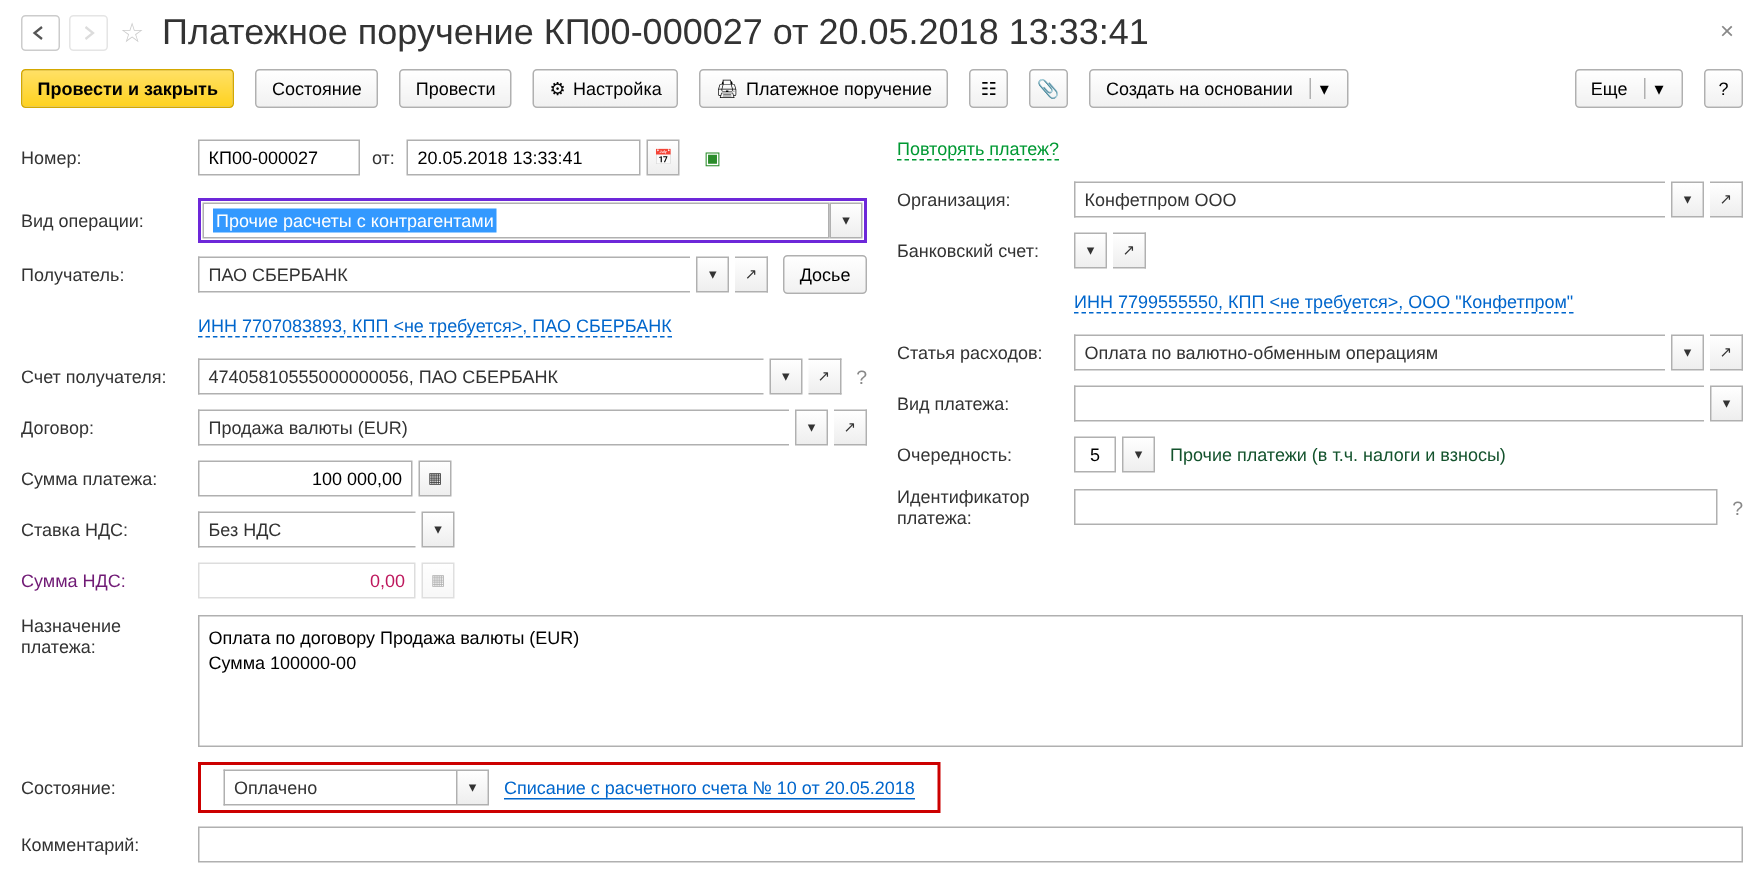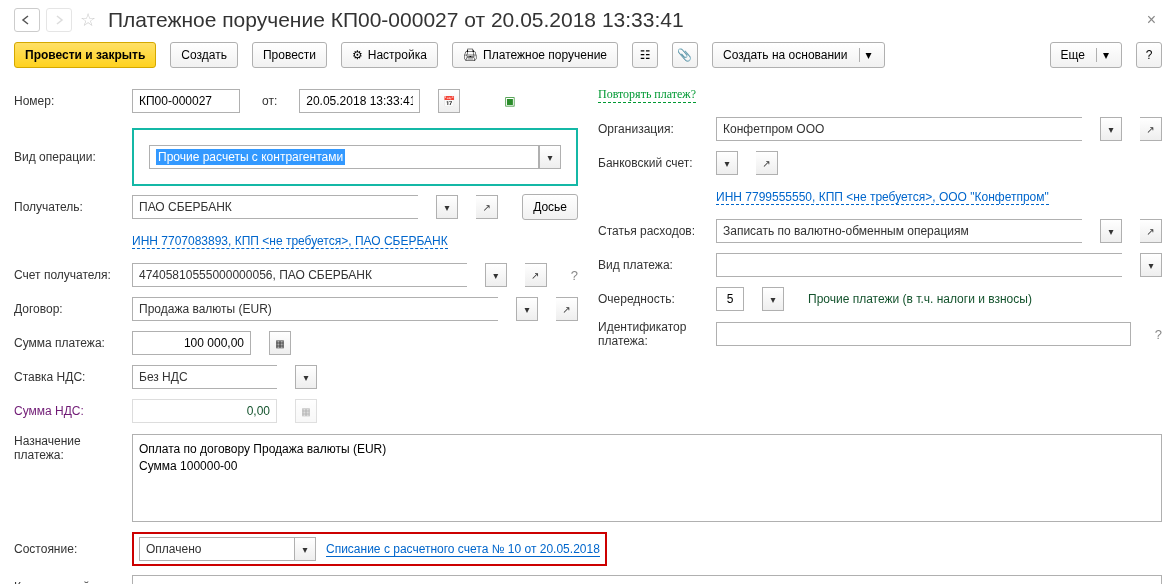--- a/index.html
+++ b/index.html
@@ -1,49 +1,49 @@
 <!DOCTYPE html>
 <html><head>
 <meta charset="utf-8">
 <style>
 * { box-sizing: border-box; margin: 0; padding: 0; }
 body { font-family: Arial, sans-serif; font-size: 12px; color: #333; background: #fff; padding: 8px 14px; }
 .header-row { display: flex; align-items: center; gap: 6px; margin-bottom: 10px; }
 .nav-btn { width: 26px; height: 24px; border: 1px solid #ccc; background: #fff; border-radius: 3px; display: flex; align-items: center; justify-content: center; cursor: pointer; }
 .nav-btn.disabled { opacity: 0.5; }
 .star-icon { width: 20px; height: 20px; display: flex; align-items: center; justify-content: center; color: #ccc; font-size: 18px; }
-.page-title { font-size: 21px; color: #333; margin-left: 4px; font-weight:normal; }
+.page-title { font-size: 24px; color: #333; margin-left: 4px; font-weight:normal; }
 .close-x { margin-left: auto; font-size: 16px; color: #888; cursor: pointer; padding: 0 6px; }
 .toolbar { display: flex; align-items: center; gap: 14px; margin-bottom: 14px; }
 .btn { height: 26px; padding: 0 10px; border: 1px solid #b0b0b0; background: linear-gradient(#fff,#f1f1f1); border-radius: 3px; cursor: pointer; font-size: 12px; display: inline-flex; align-items: center; gap: 5px; }
 .btn-primary { background: linear-gradient(#ffe066,#ffd21f); border-color: #d4a800; font-weight: bold; }
 .btn-dropdown { display: flex; }
 .btn-dropdown .arrow { border-left: 1px solid #b0b0b0; padding: 0 6px; margin-left: 6px; margin-right: -4px; display:flex; align-items:center; }
 .icon-sq { width: 26px; padding: 0; justify-content: center; }
 .spacer { flex: 1; }
 .columns { display: flex; gap: 20px; }
 .col { flex: 1; min-width: 0; }
 .form-row { display: flex; align-items: center; margin-bottom: 8px; min-height: 26px; }
 .form-row.top-align { align-items: flex-start; }
 .label { width: 118px; color: #333; padding-right: 6px; line-height: 1.2; }
 .label.disabled { color: #701a75; }
-.controls { display: flex; align-items: center; gap: 18px; flex: 1; min-width: 0; }
+.controls { display: flex; align-items: center; gap: 4px; flex: 1; min-width: 0; }
 .input { height: 24px; border: 1px solid #b0b0b0; padding: 0 6px; font-size: 12px; background: #fff; }
-.input.disabled { background: #fff; color: #14532d; border-color:#ddd; }
+.input.disabled { background: #fff; color: #be185d; border-color:#ddd; }
 .input.num { text-align: right; }
 .select-input { flex: 1; display: flex; align-items: center; height: 24px; border: 1px solid #b0b0b0; border-right: none; padding: 0 6px; background: #fff; white-space: nowrap; overflow: hidden; }
 .sq-btn { width: 22px; height: 24px; border: 1px solid #b0b0b0; background: linear-gradient(#fff,#eee); display: flex; align-items: center; justify-content: center; cursor: pointer; font-size: 10px; }
 .sq-btn + .sq-btn { border-left: none; }
 .select-input + .sq-btn { }
-.highlight-yellow { border: 2px solid #14b8a6; padding: 15px; }
+.highlight-yellow { border: 2px solid #6d28d9; padding: 1px; }
 .highlight-yellow .select-input { border: 1px solid #b0b0b0; }
 .highlight-yellow .select-input span { background: #3399ff; color: #fff; padding: 1px 2px; }
-.highlight-red { border: 2px solid #cc0000; padding: 3px 5px; display: flex; align-items: center; gap: 10px; }
+.highlight-red { border: 2px solid #cc0000; padding: 3px 15px; display: flex; align-items: center; gap: 10px; }
 .link { color: #0066cc; text-decoration: none; border-bottom: 1px dashed #0066cc; cursor: pointer; }
-.link.green { color: #009933; border-bottom-color: #009933; font-family: Liberation Serif, serif; }
+.link.green { color: #009933; border-bottom-color: #009933; }
 .link.solid { border-bottom-style: solid; }
 .textarea { flex: 1; min-height: 88px; border: 1px solid #b0b0b0; padding: 6px; font-size: 12px; font-family: Arial; resize: none; line-height: 1.4; white-space: pre-line; }
 .help-q { color: #888; font-size: 13px; cursor: pointer; }
 .hint { color: #14532d; }
 svg { display: block; }
 </style>
 </head>
 <body>
 
 <div class="header-row">
@@ -57,21 +57,21 @@
         <path d="M4 1 L9 5 L4 9" stroke="#bbb" fill="none" stroke-width="1.5"></path>
       </svg>
     </div>
   <div class="star-icon">☆</div>
   <div class="page-title">Платежное поручение КП00-000027 от 20.05.2018 13:33:41</div>
   <div class="close-x">×</div>
 </div>
 
 <div class="toolbar">
   <button class="btn btn-primary">Провести и закрыть</button>
-  <button class="btn">Создать</button>
+  <button class="btn">Состояние</button>
   <button class="btn">Провести</button>
   <button class="btn">
     <span>⚙</span>
     <span>Настройка</span>
   </button>
   <button class="btn">
     <span>🖨</span>
     <span>Платежное поручение</span>
   </button>
   <button class="btn icon-sq">
@@ -92,21 +92,21 @@
   <button class="btn icon-sq">?</button>
 </div>
 
 <div class="columns">
   <div class="col">
     <div class="form-row">
       <div class="label">Номер:</div>
       <div class="controls">
         <input class="input" style="width: 108px;" value="КП00-000027">
         <span style="margin:12px 4px">от:</span>
-        <input class="input" style="width: 121px;" value="20.05.2018 13:33:41">
+        <input class="input" style="width: 156px;" value="20.05.2018 13:33:41">
         <div class="sq-btn">
             <span>📅</span>
           </div>
         <span style="width:8px"></span>
         <span style="color:#2a8c2a;cursor:pointer">▣</span>
       </div>
     </div>
 
     <div class="form-row">
       <div class="label">Вид операции:</div>
@@ -160,21 +160,21 @@
             <span>Продажа валюты (EUR)</span>
           </div>
         <div class="sq-btn">▾</div>
         <div class="sq-btn">↗</div>
       </div>
     </div>
 
     <div class="form-row">
       <div class="label">Сумма платежа:</div>
       <div class="controls">
-        <input class="input num" style="width: 119px;" value="100 000,00">
+        <input class="input num" style="width: 143px;" value="100 000,00">
         <div class="sq-btn">
             <span>▦</span>
           </div>
       </div>
     </div>
 
     <div class="form-row">
       <div class="label">Ставка НДС:</div>
       <div class="controls">
         <div class="select-input" style="flex:0 0 145px">
@@ -223,21 +223,21 @@
       <div class="label"></div>
       <div class="controls">
           <a class="link">ИНН 7799555550, КПП &lt;не требуется&gt;, ООО "Конфетпром"</a>
         </div>
     </div>
 
     <div class="form-row">
       <div class="label">Статья расходов:</div>
       <div class="controls">
         <div class="select-input">
-            <span>Записать по валютно-обменным операциям</span>
+            <span>Оплата по валютно-обменным операциям</span>
           </div>
         <div class="sq-btn">▾</div>
         <div class="sq-btn">↗</div>
       </div>
     </div>
 
     <div class="form-row">
       <div class="label">Вид платежа:</div>
       <div class="controls">
         <div class="select-input"></div>

